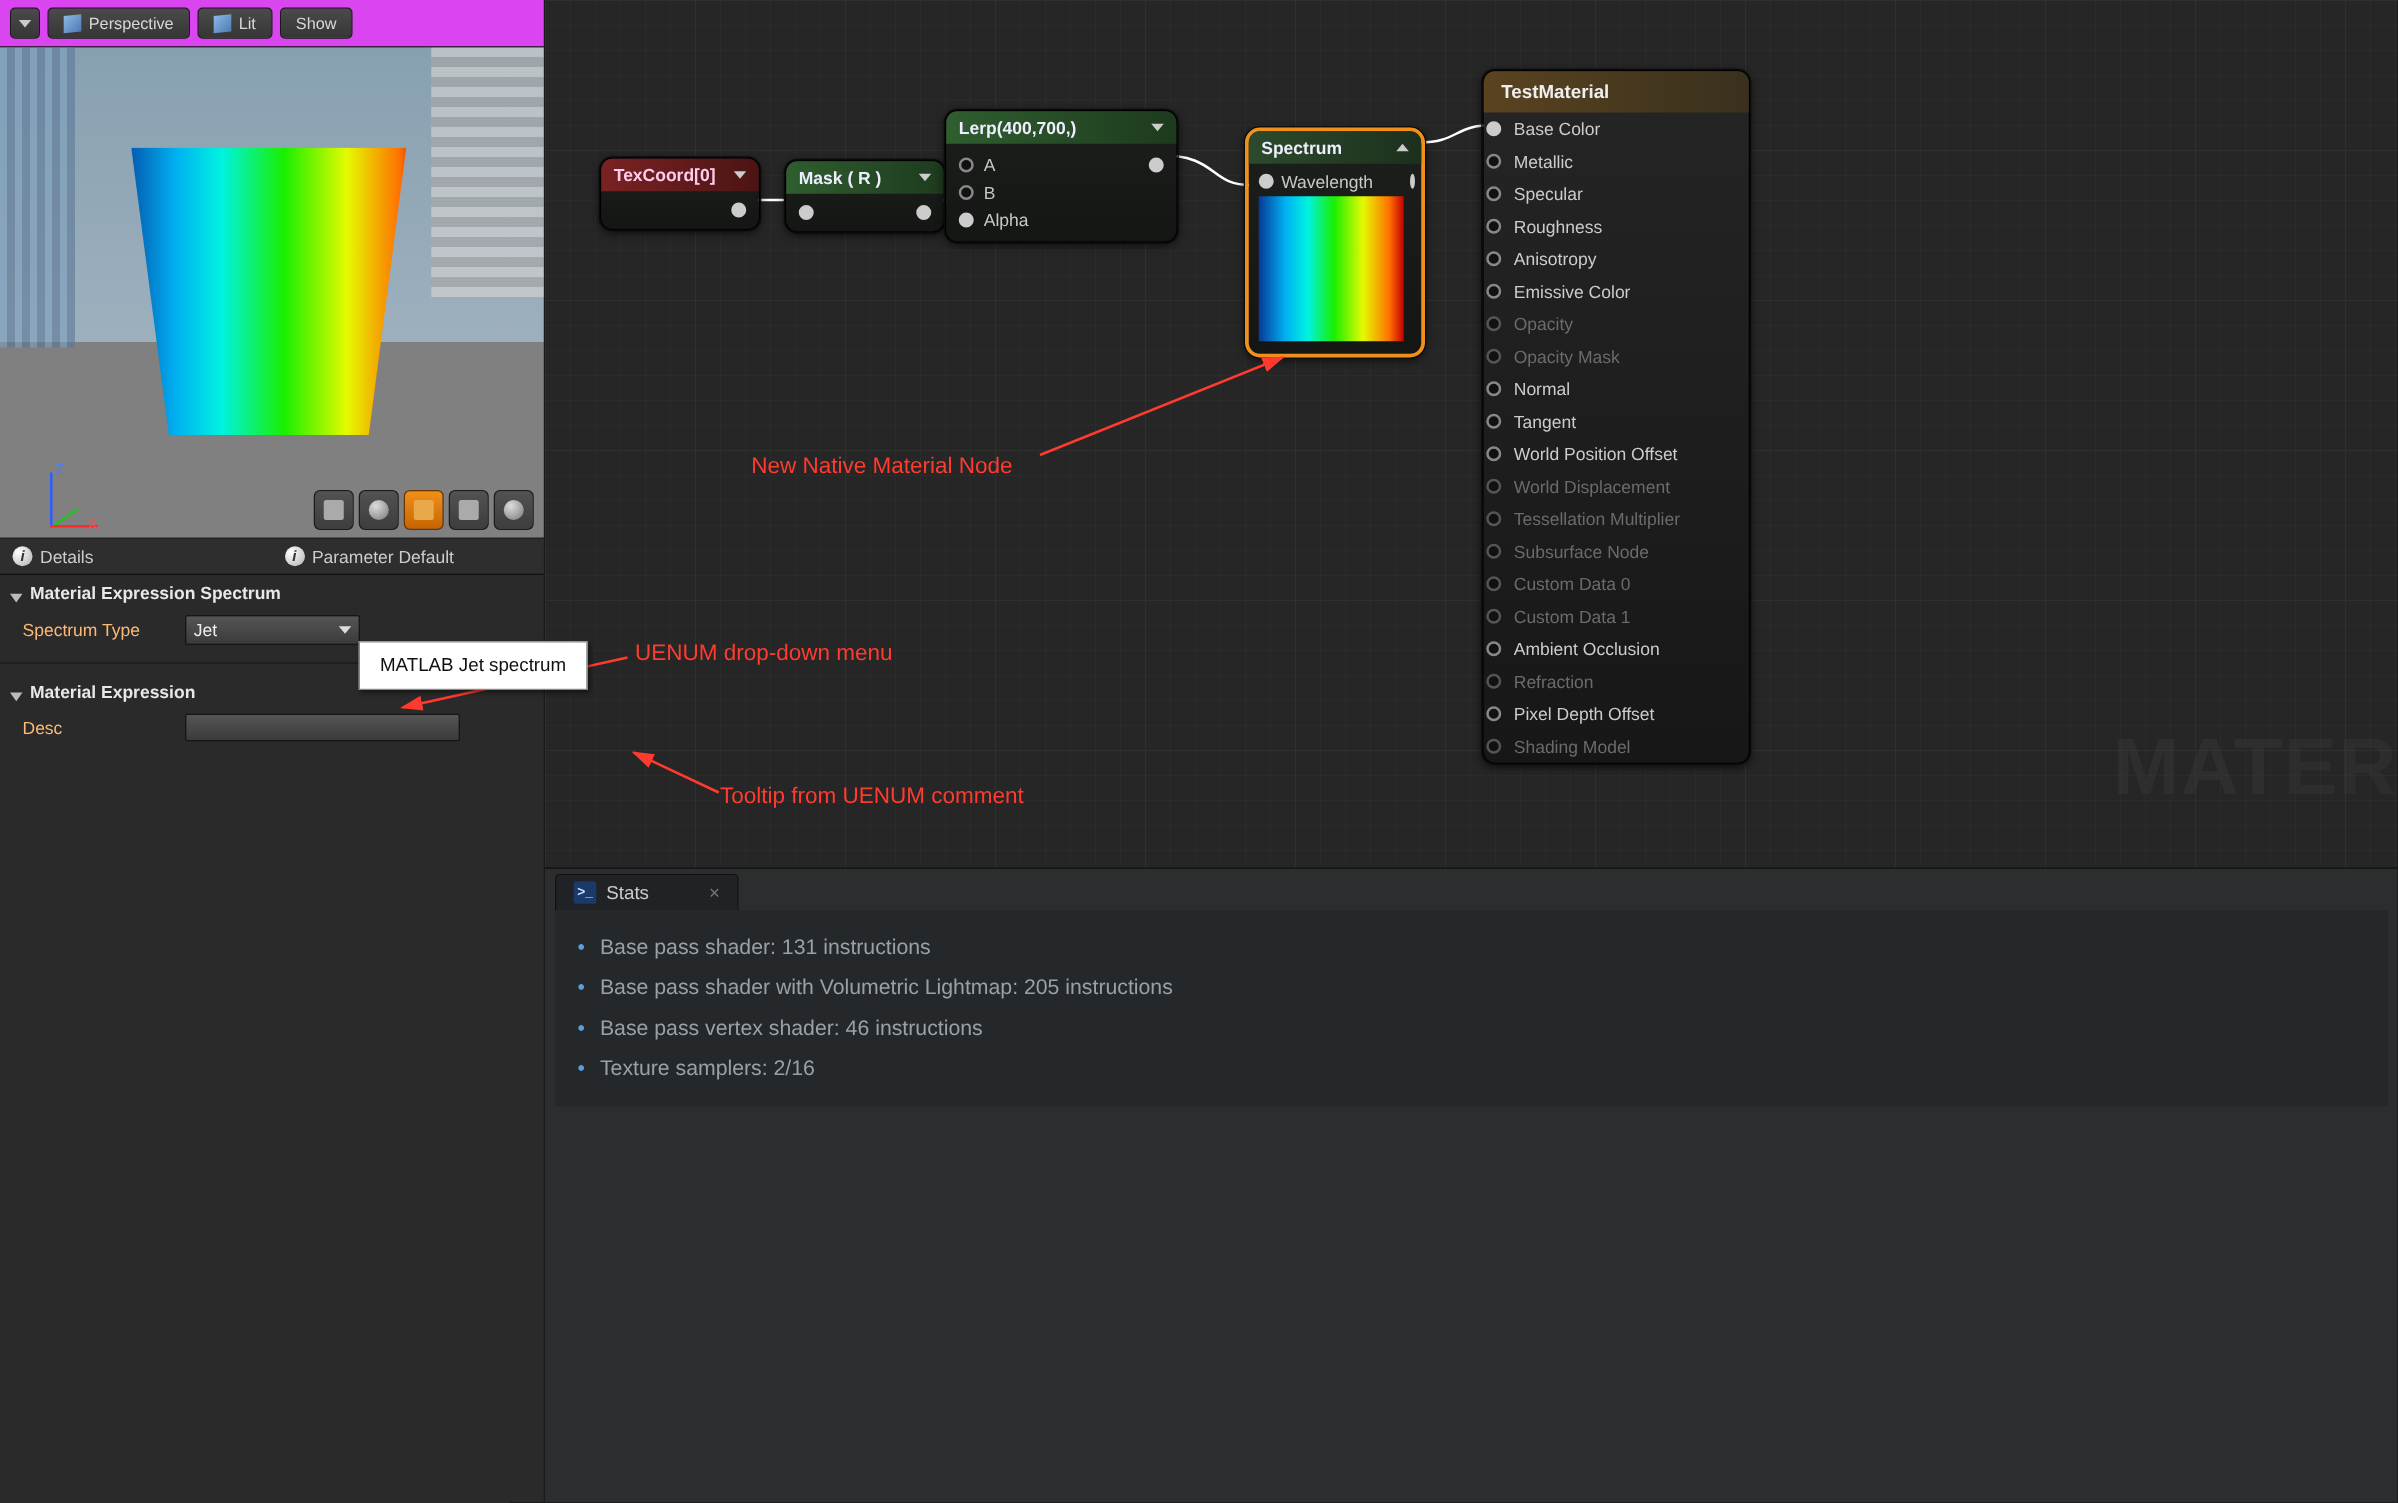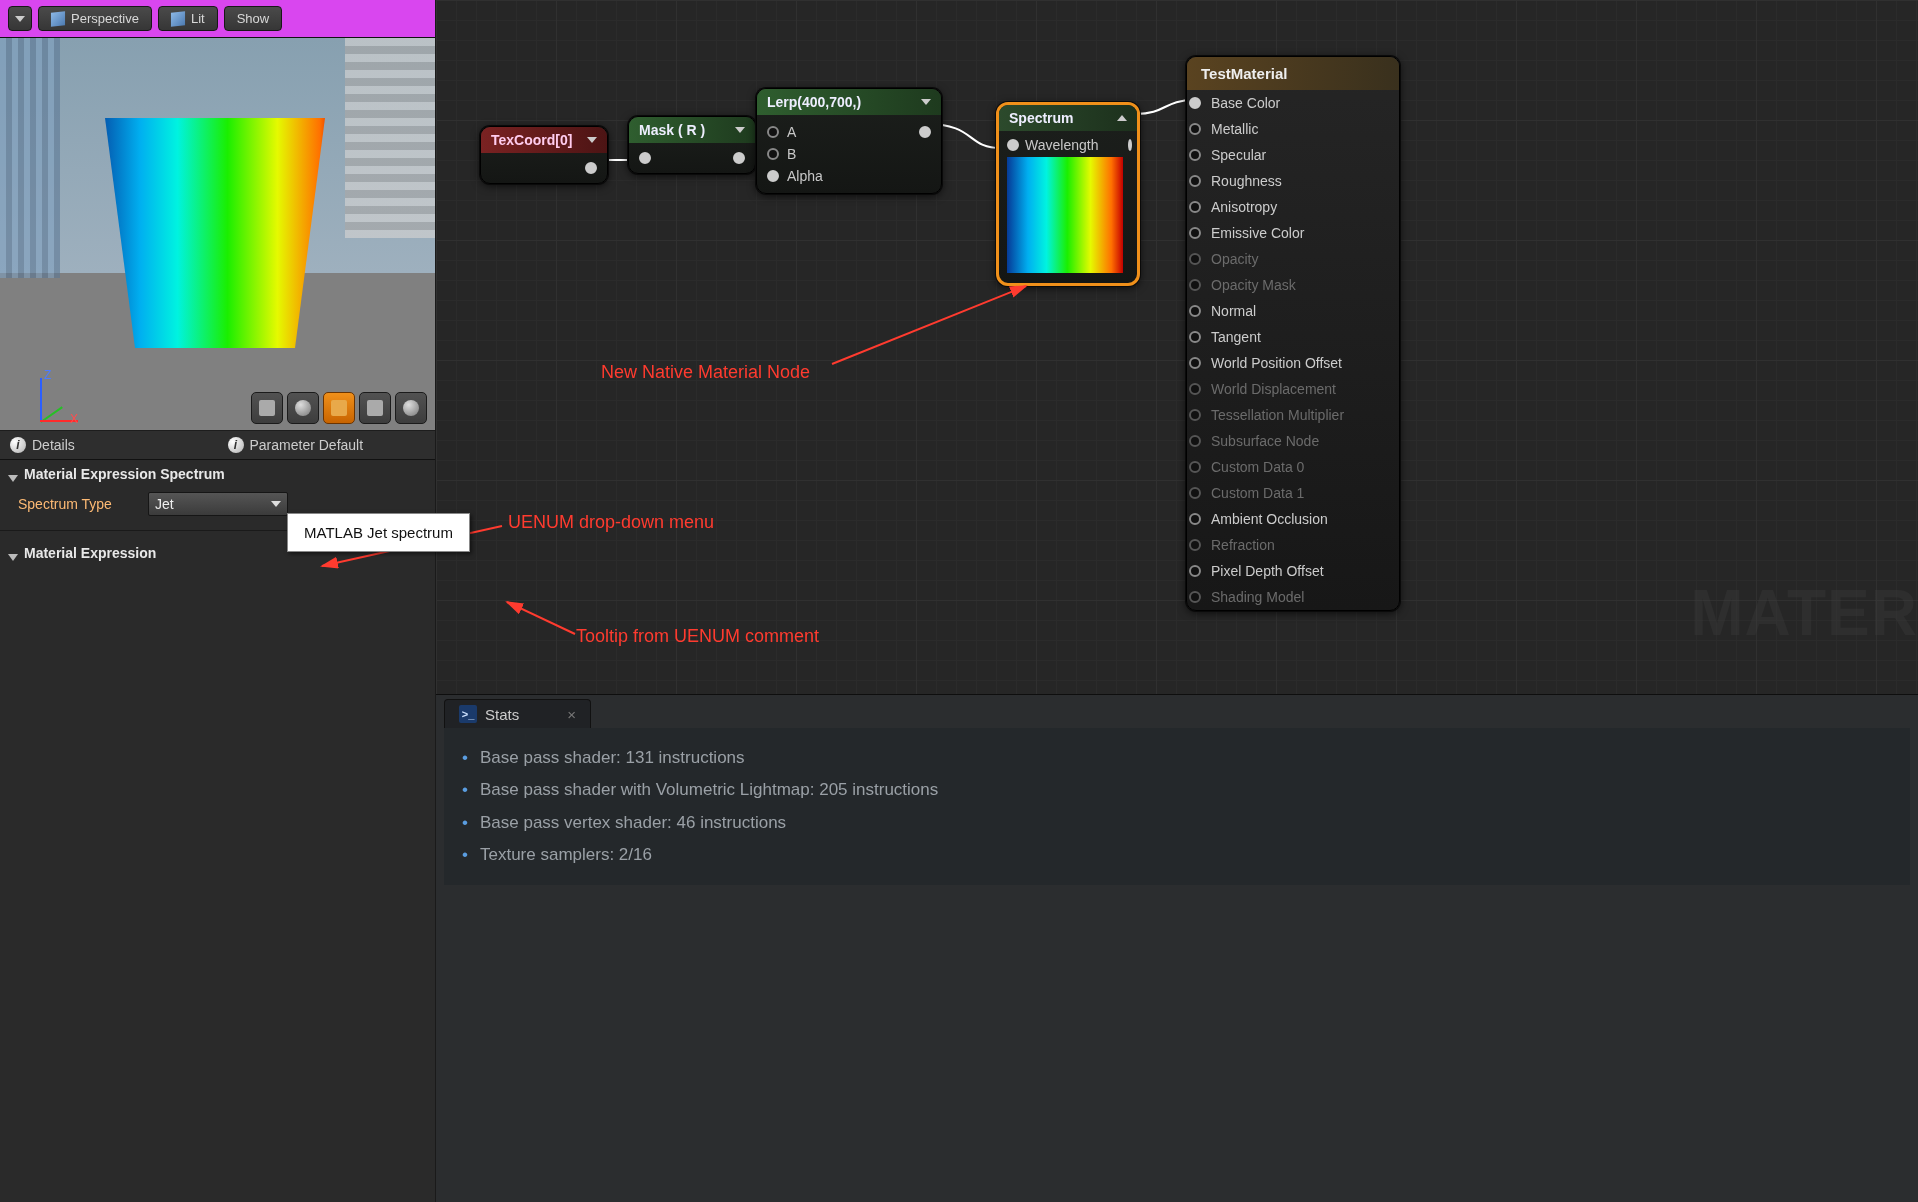--- a/index.html
+++ b/index.html
@@ -175,20 +175,24 @@
       </div>
     </div>
   </div>
 
   <div class="divider"></div>
 
   <div class="section-h">
     <span class="tri"></span>
     <span>Material Expression</span>
   </div>
+  <div class="prop-row">
+    <label>Desc</label>
+    <div class="text-input"></div>
+  </div>
 </div>
 
 <div class="graph-area">
 
   <svg class="wires">
 
     <path d="M168,160 C190,160 172,160 192,160" stroke="#fff" stroke-width="2" fill="none"></path>
 
     <path d="M317,160 C360,160 320,185 345,185" stroke="#fff" stroke-width="2" fill="none"></path>
 
@@ -203,21 +207,21 @@
       <span class="chev"></span>
     </div>
     <div class="body">
         <div class="pin-row">
           <span></span>
           <span class="pin solid"></span>
         </div>
       </div>
   </div>
 
-  <div class="node" style="left:192px; top:116px; width:128px;">
+  <div class="node" style="left:192px; top:128px; width:128px;">
     <div class="title green">
       <span>Mask ( R )</span>
       <span class="chev"></span>
     </div>
     <div class="body">
         <div class="pin-row">
           <span class="pin solid"></span>
           <span class="pin solid"></span>
         </div>
       </div>

